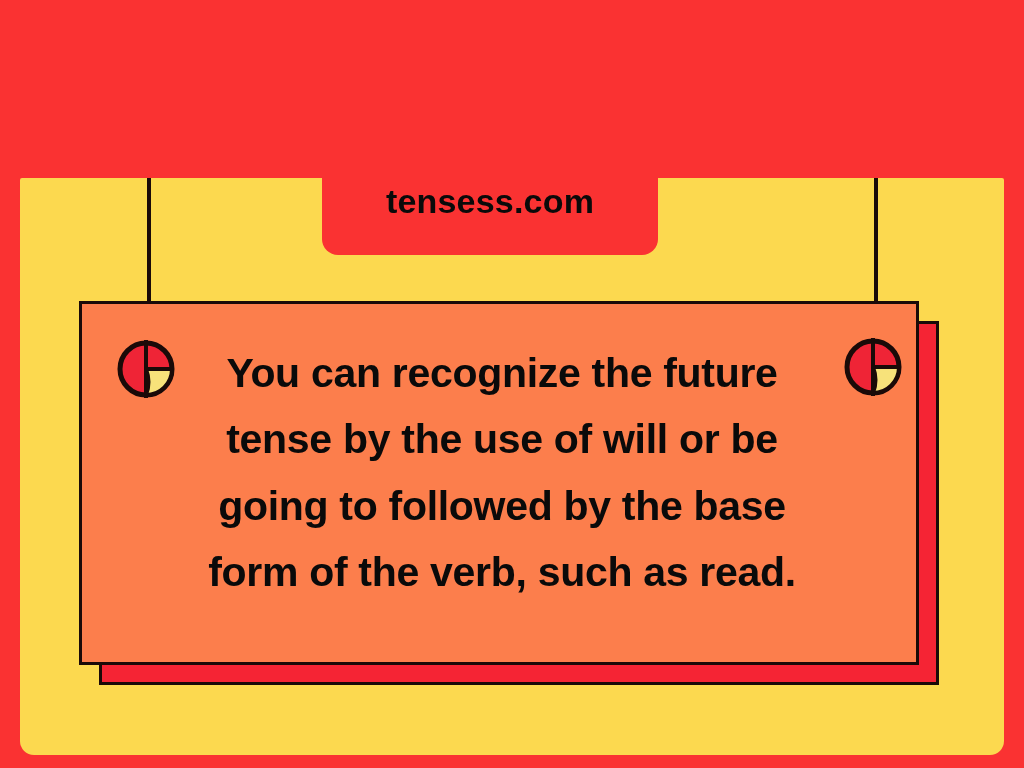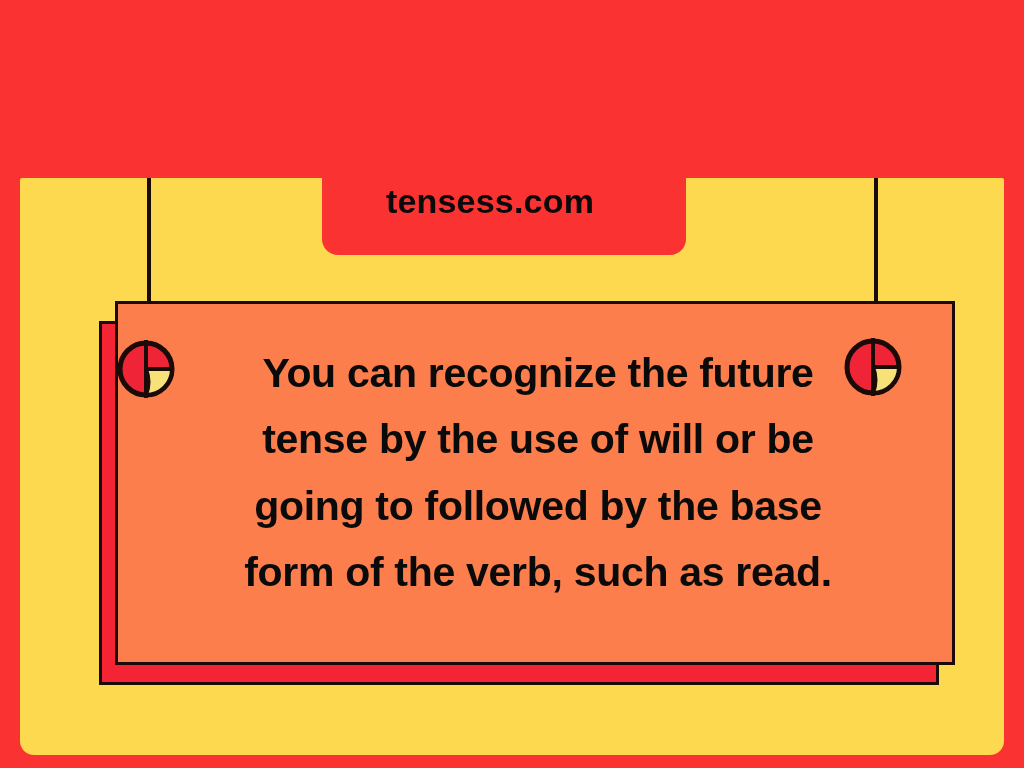--- a/index.html
+++ b/index.html
@@ -60,21 +60,20 @@
   
   #site-tab {
     position: absolute;
     left: 322px;
     top: 150px;
     width: 336px;
     height: 105px;
     background: #FA3232;
     border-radius: 0 0 16px 16px;
     z-index: 6;
-    padding-left: 28px;
   }
   #site-name {
     position: absolute;
     left: 0;
     top: 32px;
     width: 336px;
     text-align: center;
     color: #0A0A0A;
     font-family: "Liberation Sans", sans-serif;
     font-weight: bold;
@@ -109,21 +108,20 @@
   #content-panel {
     position: absolute;
     left: 79px;
     top: 301px;
     width: 840px;
     height: 364px;
     background: #FC7E4C;
     border: 3px solid #1A0A08;
     box-sizing: border-box;
     z-index: 9;
-    margin-left: 36px;
   }
 
   #body-text {
     position: absolute;
     left: 96px;
     top: 36px;
     width: 648px;
     text-align: center;
     color: #0A0A0A;
     font-family: "Liberation Sans", sans-serif;

